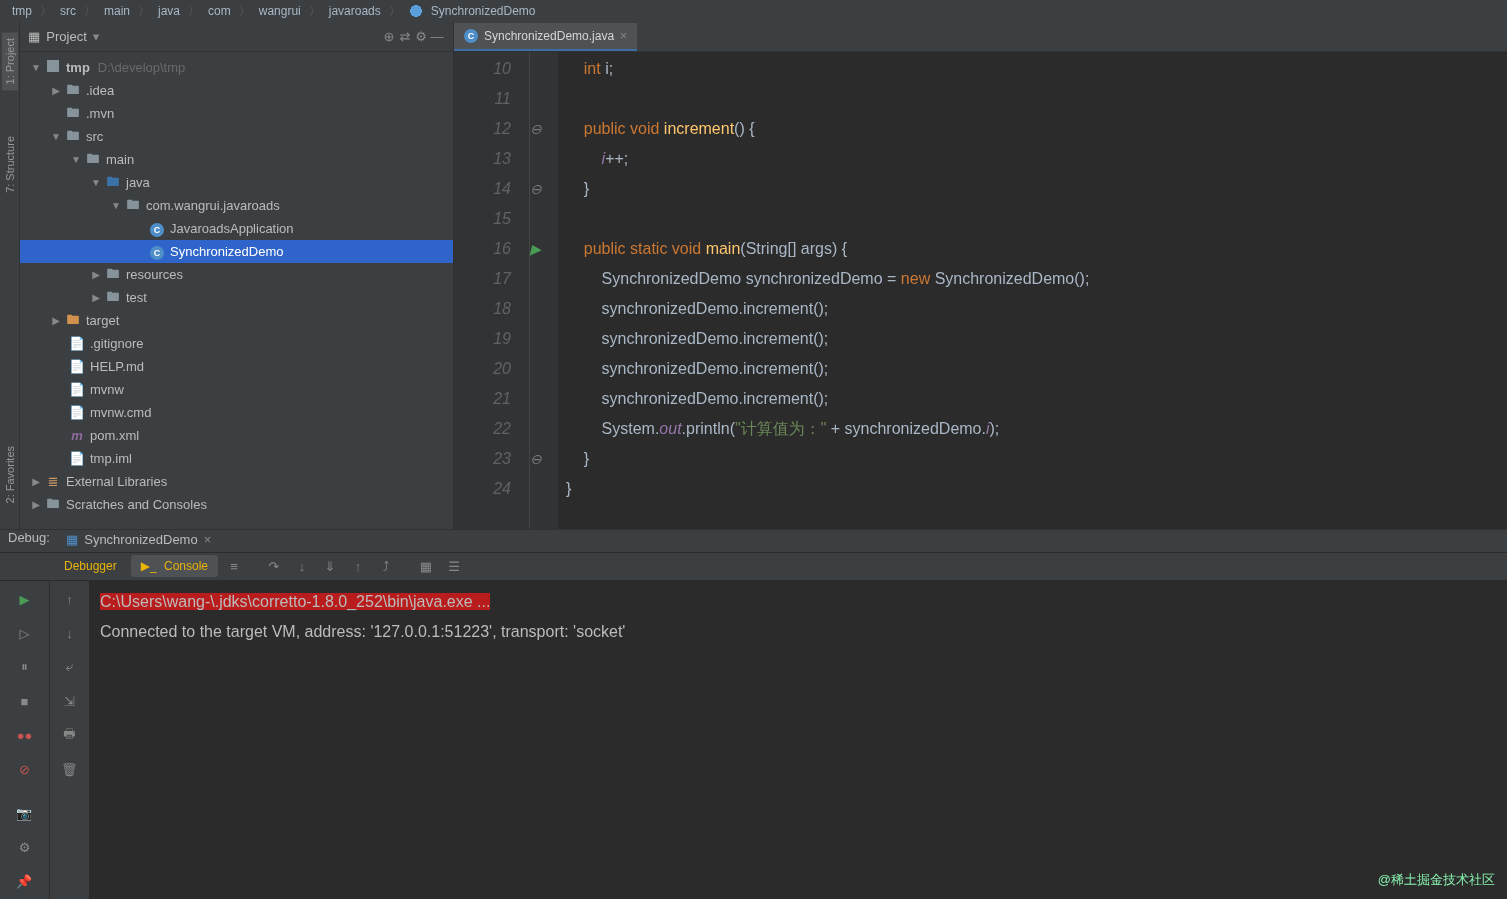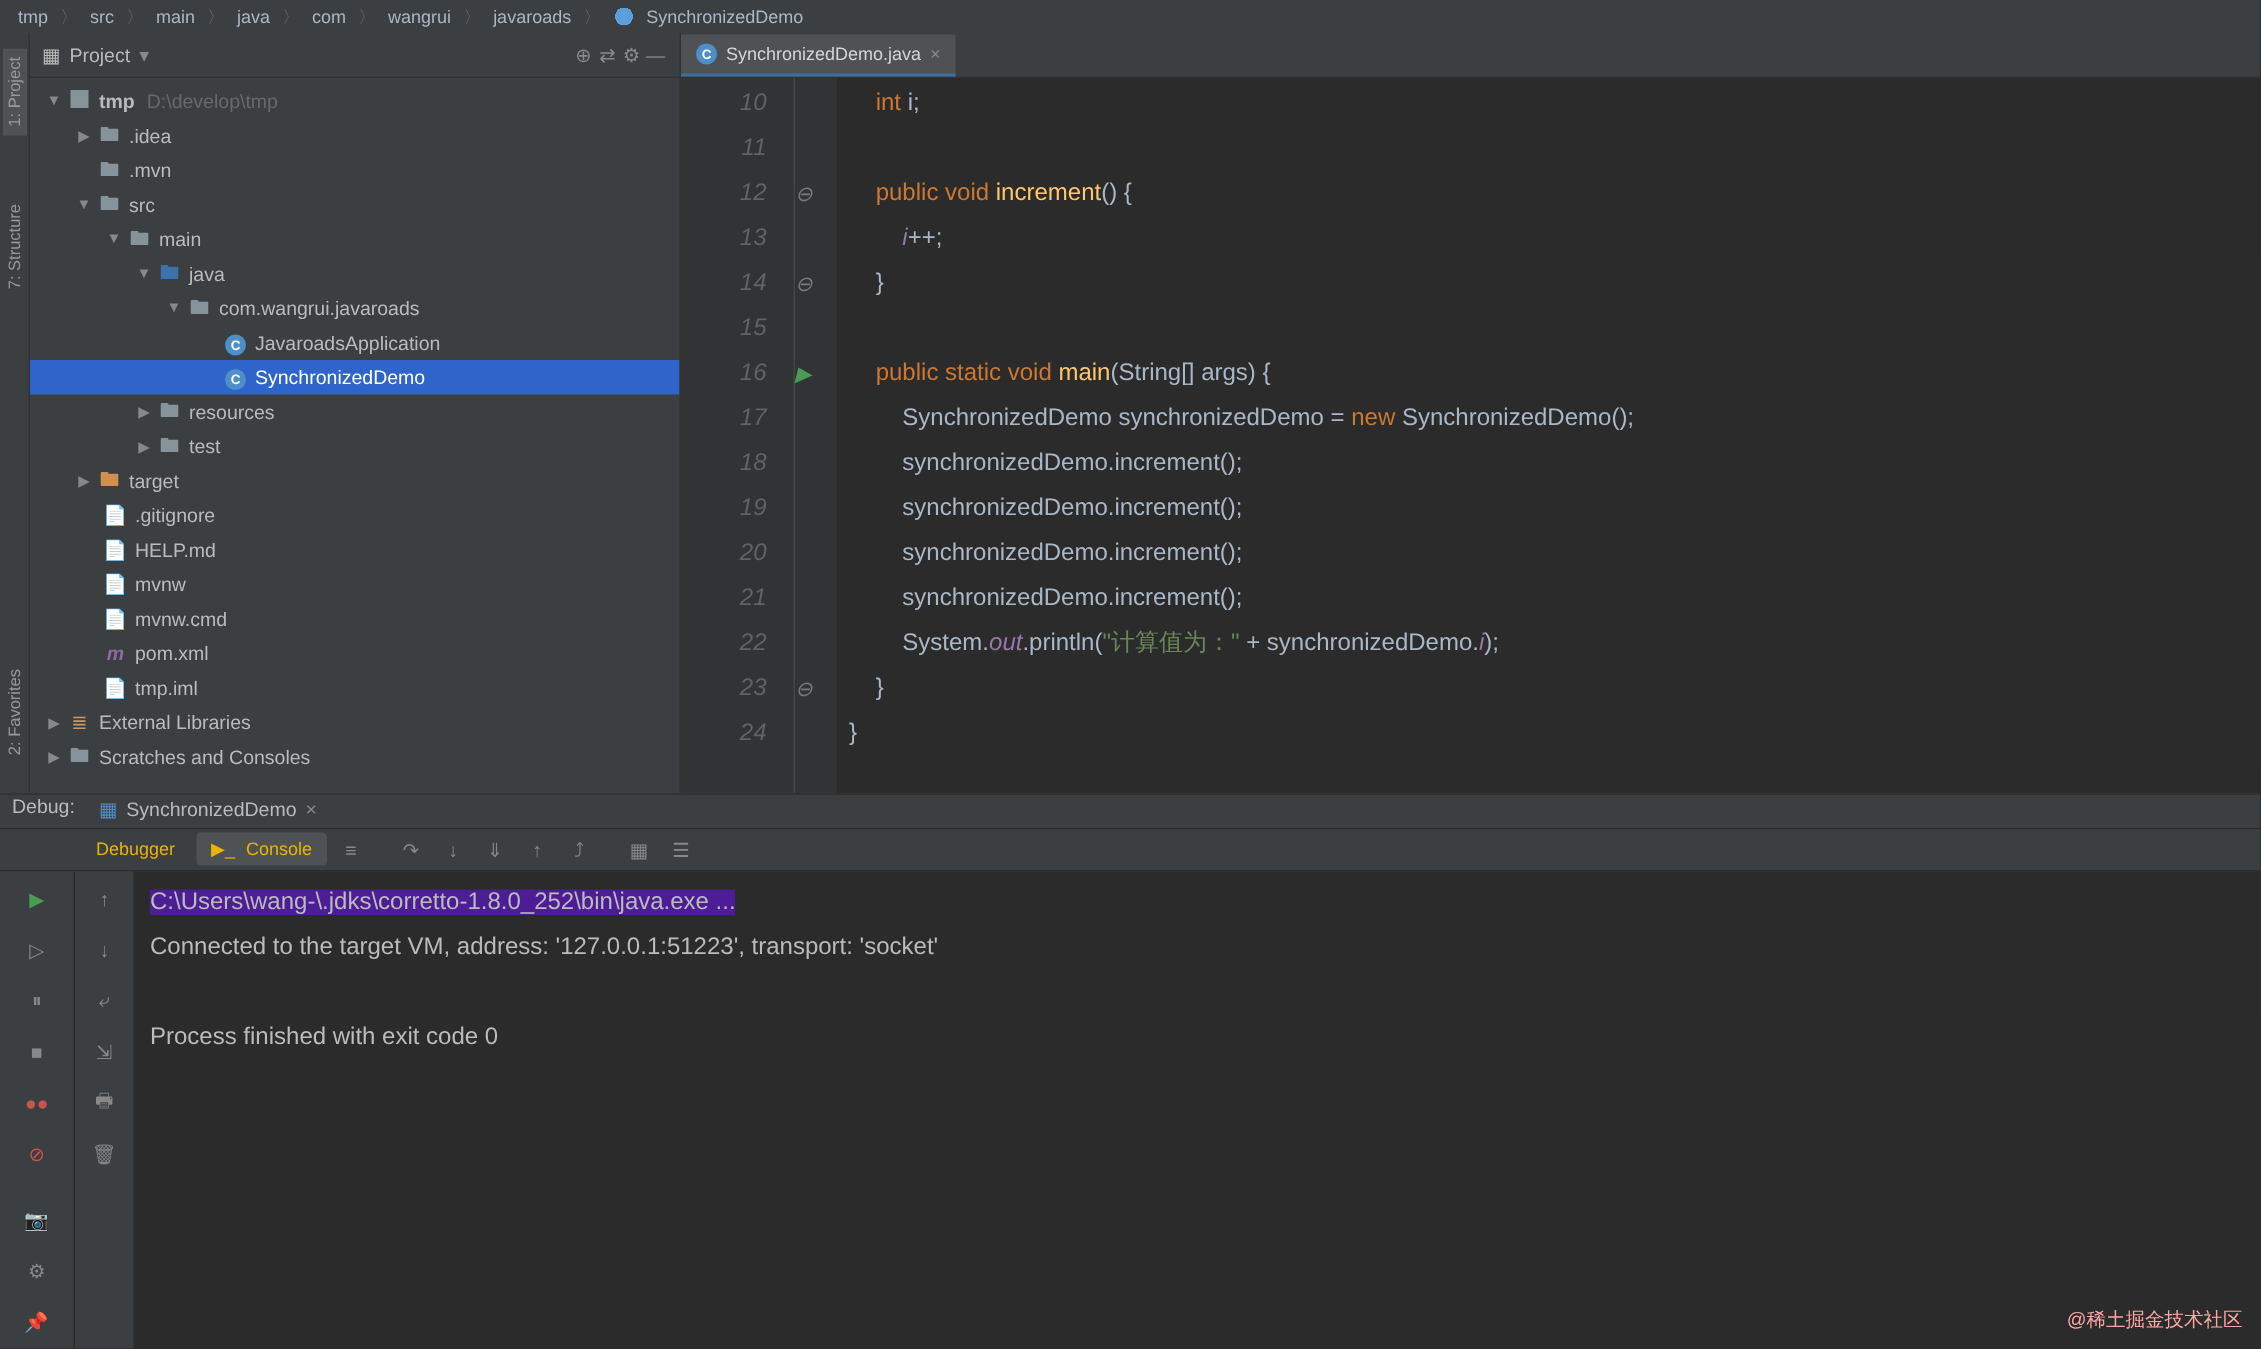--- a/index.html
+++ b/index.html
@@ -59,22 +59,22 @@
 .debug-tab { display: flex; align-items: center; gap: 6px; padding: 2px 8px; color: #bbb; }
 .debug-toolbar { height: 32px; display: flex; align-items: center; padding: 0 8px; gap: 4px; border-bottom: 1px solid #2b2b2b; background: #3c3f41; }
 .dbg-btn { padding: 4px 10px; color: #eab308; cursor: pointer; font-size: 12px; }
 .dbg-btn.active { background: #4e5254; border-radius: 3px; }
 .tb-icon { width: 24px; height: 24px; display: inline-flex; align-items: center; justify-content: center; color: #888; cursor: pointer; }
 .debug-body { flex: 1; display: flex; }
 .debug-left { width: 50px; background: #3c3f41; display: flex; flex-direction: column; align-items: center; padding: 6px 0; gap: 10px; border-right: 1px solid #2b2b2b; }
 .debug-left2 { width: 40px; background: #3c3f41; display: flex; flex-direction: column; align-items: center; padding: 6px 0; gap: 10px; border-right: 1px solid #2b2b2b; }
 .dl-icon { width: 24px; height: 24px; display: flex; align-items: center; justify-content: center; color: #888; cursor: pointer; border-radius: 3px; }
 .console-out { flex: 1; background: #2b2b2b; color: #bbb; font-family: Consolas, monospace; font-size: 16px; padding: 6px 10px; line-height: 30px; white-space: pre-wrap; }
-.console-out .cmd { background: #4c1d95; }
-.watermark { position: fixed; bottom: 10px; right: 12px; color: #fca5a5; font-size: 13px; }
+.console-out .cmd { background: #b91c1c; }
+.watermark { position: fixed; bottom: 10px; right: 12px; color: #86efac; font-size: 13px; }
 </style>
 </head>
 <body>
 
 <div class="breadcrumb">
   <span>tmp</span>
     <span class="sep">〉</span>
   <span>src</span>
     <span class="sep">〉</span>
   <span>main</span>
@@ -301,17 +301,17 @@
       <span class="dl-icon">📌</span>
     </div>
     <div class="debug-left2">
       <span class="dl-icon">↑</span>
       <span class="dl-icon">↓</span>
       <span class="dl-icon">⤶</span>
       <span class="dl-icon">⇲</span>
       <span class="dl-icon">🖶</span>
       <span class="dl-icon">🗑</span>
     </div>
-    <div class="console-out" id="console"><div><span class="cmd">C:\Users\wang-\.jdks\corretto-1.8.0_252\bin\java.exe ...</span></div><div>Connected to the target VM, address: '127.0.0.1:51223', transport: 'socket'</div><div>&nbsp;</div><div>Process finished with exit code 0</div></div>
+    <div class="console-out" id="console"><div><span class="cmd">C:\Users\wang-\.jdks\corretto-1.8.0_252\bin\java.exe ...</span></div><div>Connected to the target VM, address: '127.0.0.1:51223', transport: 'socket'</div><div>&nbsp;</div></div>
   </div>
 </div>
 
 <div class="watermark">@稀土掘金技术社区</div>
 
 </body></html>

